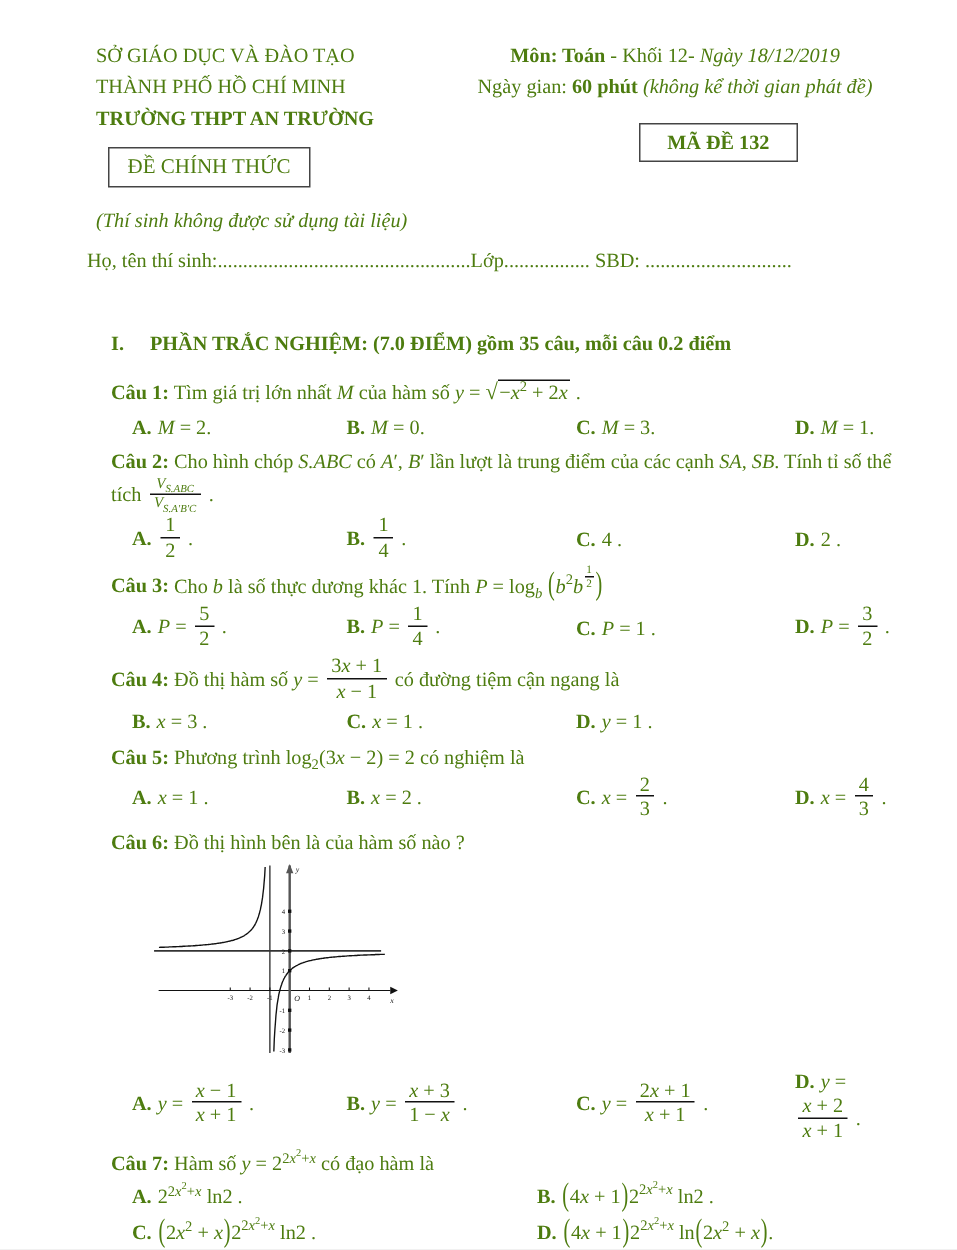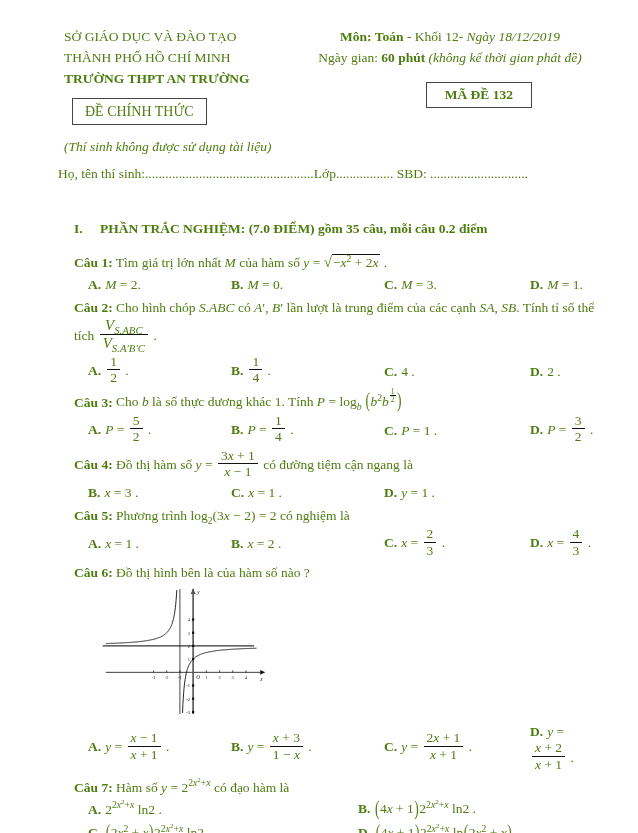--- a/index.html
+++ b/index.html
@@ -34,21 +34,21 @@
   .o2 { grid-template-columns:244px 1fr; row-gap:3px; }
   .opt b { margin-right:4px; }
   
   i { font-family:"Liberation Serif","DejaVu Serif",serif; }
   sup { font-size:0.72em; line-height:0; }
   sub { font-size:0.72em; line-height:0; }
   .fr { display:inline-flex; flex-direction:column; text-align:center;
         vertical-align:middle; line-height:1.15; margin:0 2px; position:relative; top:-2px; }
   .fr .n { border-bottom:1px solid #111; padding:0 3px; }
   .fr .d { padding:0 3px; }
-  .fr.fv { font-size:15px; }
+  .fr.fv { font-size:10px; }
   .fr.fs { font-size:7.5px; line-height:1; top:-3px; margin:0 1px; }
   .fr.fs .n { padding:0 1px; border-bottom-width:0.75px; }
   .fr.fs .d { padding:0 1px; }
   .sq { white-space:nowrap; }
   .sq .r { font-size:15px; }
   .sq .o { border-top:1px solid #111; padding:0 2px 0 1px; }
   .bp { display:inline-block; transform:scaleY(1.6); vertical-align:middle;
         position:relative; top:-1.5px; padding:0 0.5px; }
   
   .gwrap { margin:3px 0 1px 26px; }

